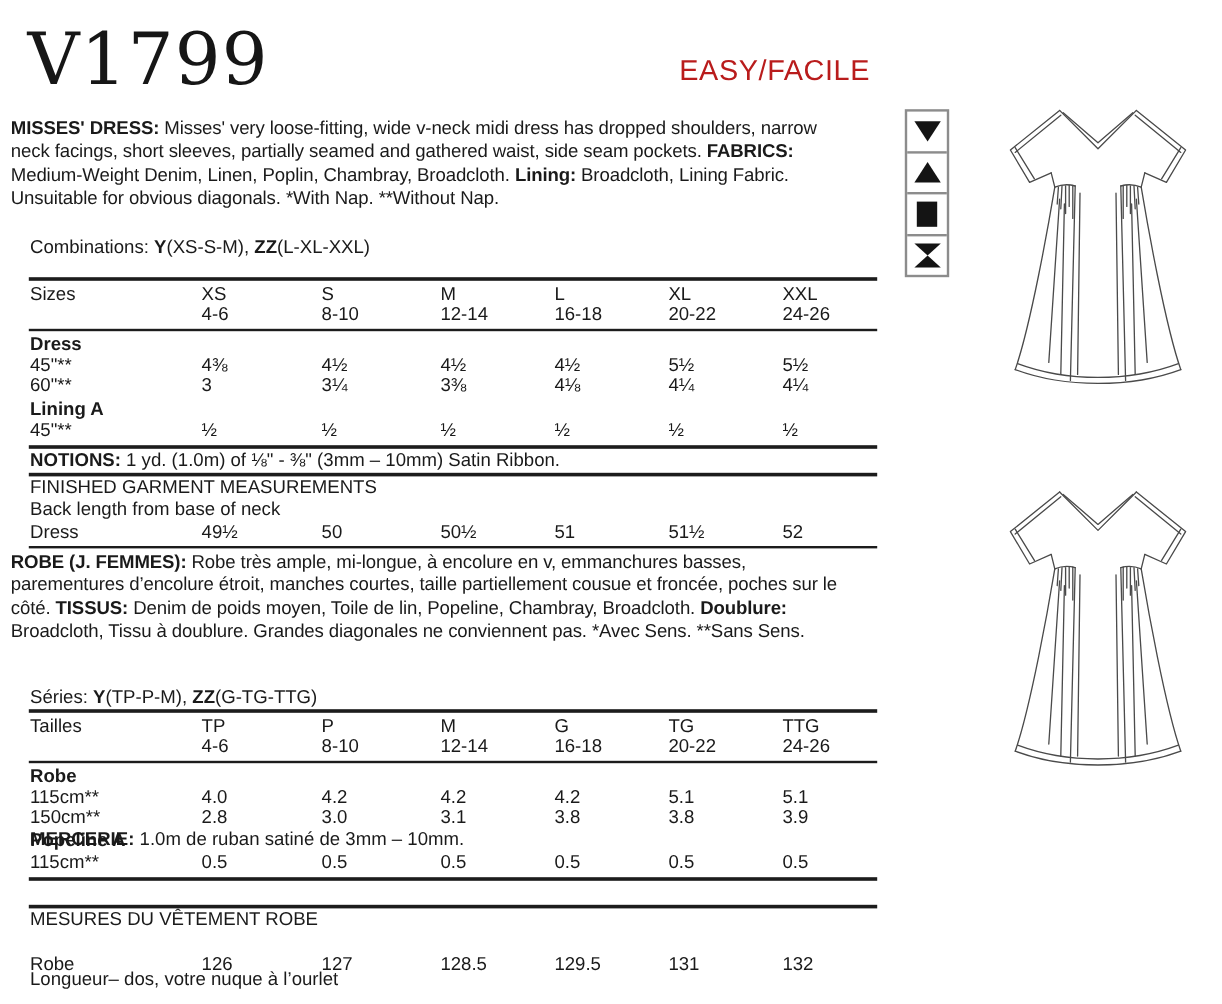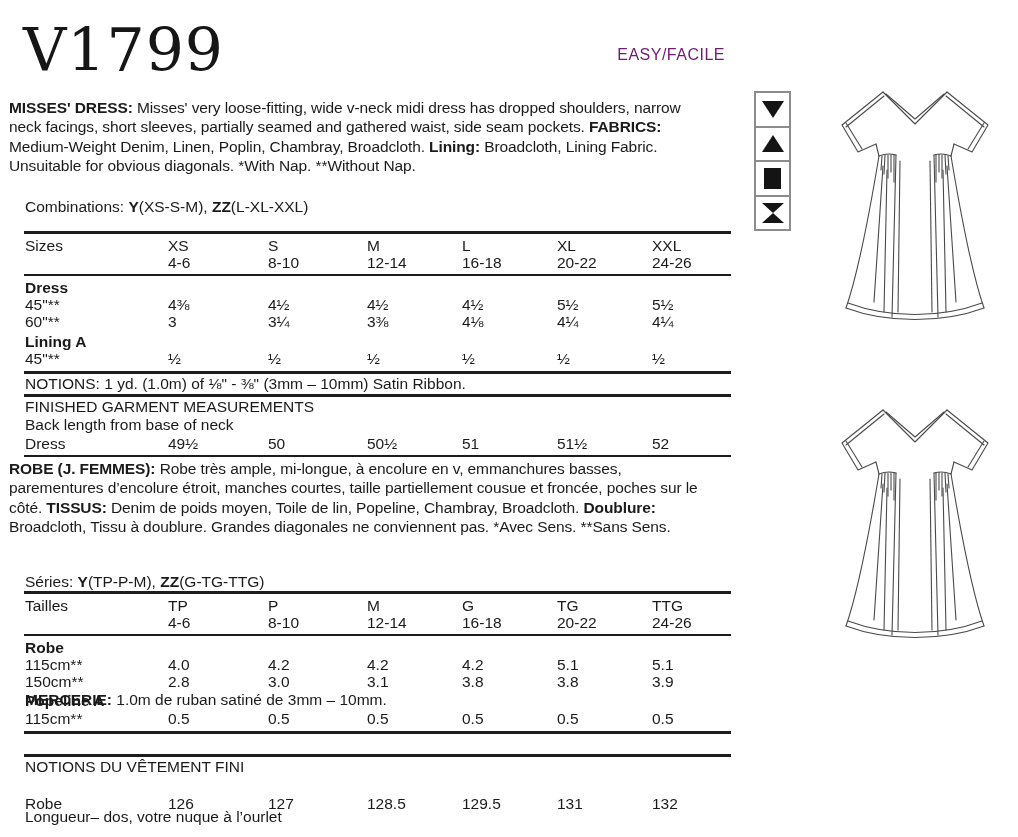--- a/index.html
+++ b/index.html
@@ -8,21 +8,21 @@
     font-family:"Liberation Sans",sans-serif;color:#1a1a1a;overflow:hidden;
     -webkit-font-smoothing:antialiased;
   }
   .abs{position:absolute;}
   .title{
     left:23px;top:20px;font-family:"DejaVu Serif","Liberation Serif",serif;
     font-size:60px;line-height:1;font-weight:500;letter-spacing:1px;color:#161616;
   }
   .difficulty{
     top:46px;left:540px;width:185px;text-align:right;
-    font-size:16px;letter-spacing:0.5px;color:#701a75;
+    font-size:24px;letter-spacing:0.5px;color:#b91c1c;
   }
   .para{left:9px;width:692px;font-size:15.5px;line-height:19.4px;letter-spacing:-0.1px;}
   .inline-line{left:25px;width:700px;font-size:15.5px;line-height:18px;}
   .rule{left:24px;width:707px;background:#1c1c1c;}
   .rule.thick{height:3px;}
   .rule.thin{height:2px;}
   .trow{
     left:25px;width:706px;display:grid;
     grid-template-columns:143px 100px 99px 95px 95px 95px 1fr;
     font-size:15.5px;line-height:17px;
@@ -98,21 +98,21 @@
   <span class="cell">45"**</span>
   <span class="cell">½</span>
   <span class="cell">½</span>
   <span class="cell">½</span>
   <span class="cell">½</span>
   <span class="cell">½</span>
   <span class="cell">½</span>
 </div>
 
 <div class="abs rule thick" style="top:371px"></div>
-<div class="abs inline-line" style="top:375px"><span style="font-weight: 400;">NOTIONS:</span><span> 1 yd. (1.0m) of ⅛" - ⅜" (3mm – 10mm) Satin Ribbon.</span></div>
+<div class="abs inline-line" style="top:375px"><span style="font-weight: 700;">NOTIONS:</span><span> 1 yd. (1.0m) of ⅛" - ⅜" (3mm – 10mm) Satin Ribbon.</span></div>
 <div class="abs rule thick" style="top:394px"></div>
 
 <div class="abs inline-line bold" style="top:398px">FINISHED GARMENT MEASUREMENTS</div>
 <div class="abs inline-line bold" style="top:416px">Back length from base of neck</div>
 <div class="abs trow" style="top:435px">
   <span class="cell bold">Dress</span>
   <span class="cell">49½</span>
   <span class="cell">50</span>
   <span class="cell">50½</span>
   <span class="cell">51</span>
@@ -173,21 +173,21 @@
   <span class="cell">0.5</span>
   <span class="cell">0.5</span>
   <span class="cell">0.5</span>
   <span class="cell">0.5</span>
 </div>
 
 <div class="abs rule thick" style="top:731px"></div>
 <div class="abs inline-line" style="top:691px"><span style="font-weight: 700;">MERCERIE:</span><span> 1.0m de ruban satiné de 3mm – 10mm.</span></div>
 <div class="abs rule thick" style="top:754px"></div>
 
-<div class="abs inline-line bold" style="top:758px">NOTIONS DU VÊTEMENT FINI</div>
+<div class="abs inline-line bold" style="top:758px">MESURES DU VÊTEMENT ROBE</div>
 <div class="abs inline-line bold" style="top:808px">Longueur– dos, votre nuque à l’ourlet</div>
 <div class="abs trow" style="top:795px">
   <span class="cell bold">Robe</span>
   <span class="cell">126</span>
   <span class="cell">127</span>
   <span class="cell">128.5</span>
   <span class="cell">129.5</span>
   <span class="cell">131</span>
   <span class="cell">132</span>
 </div>

